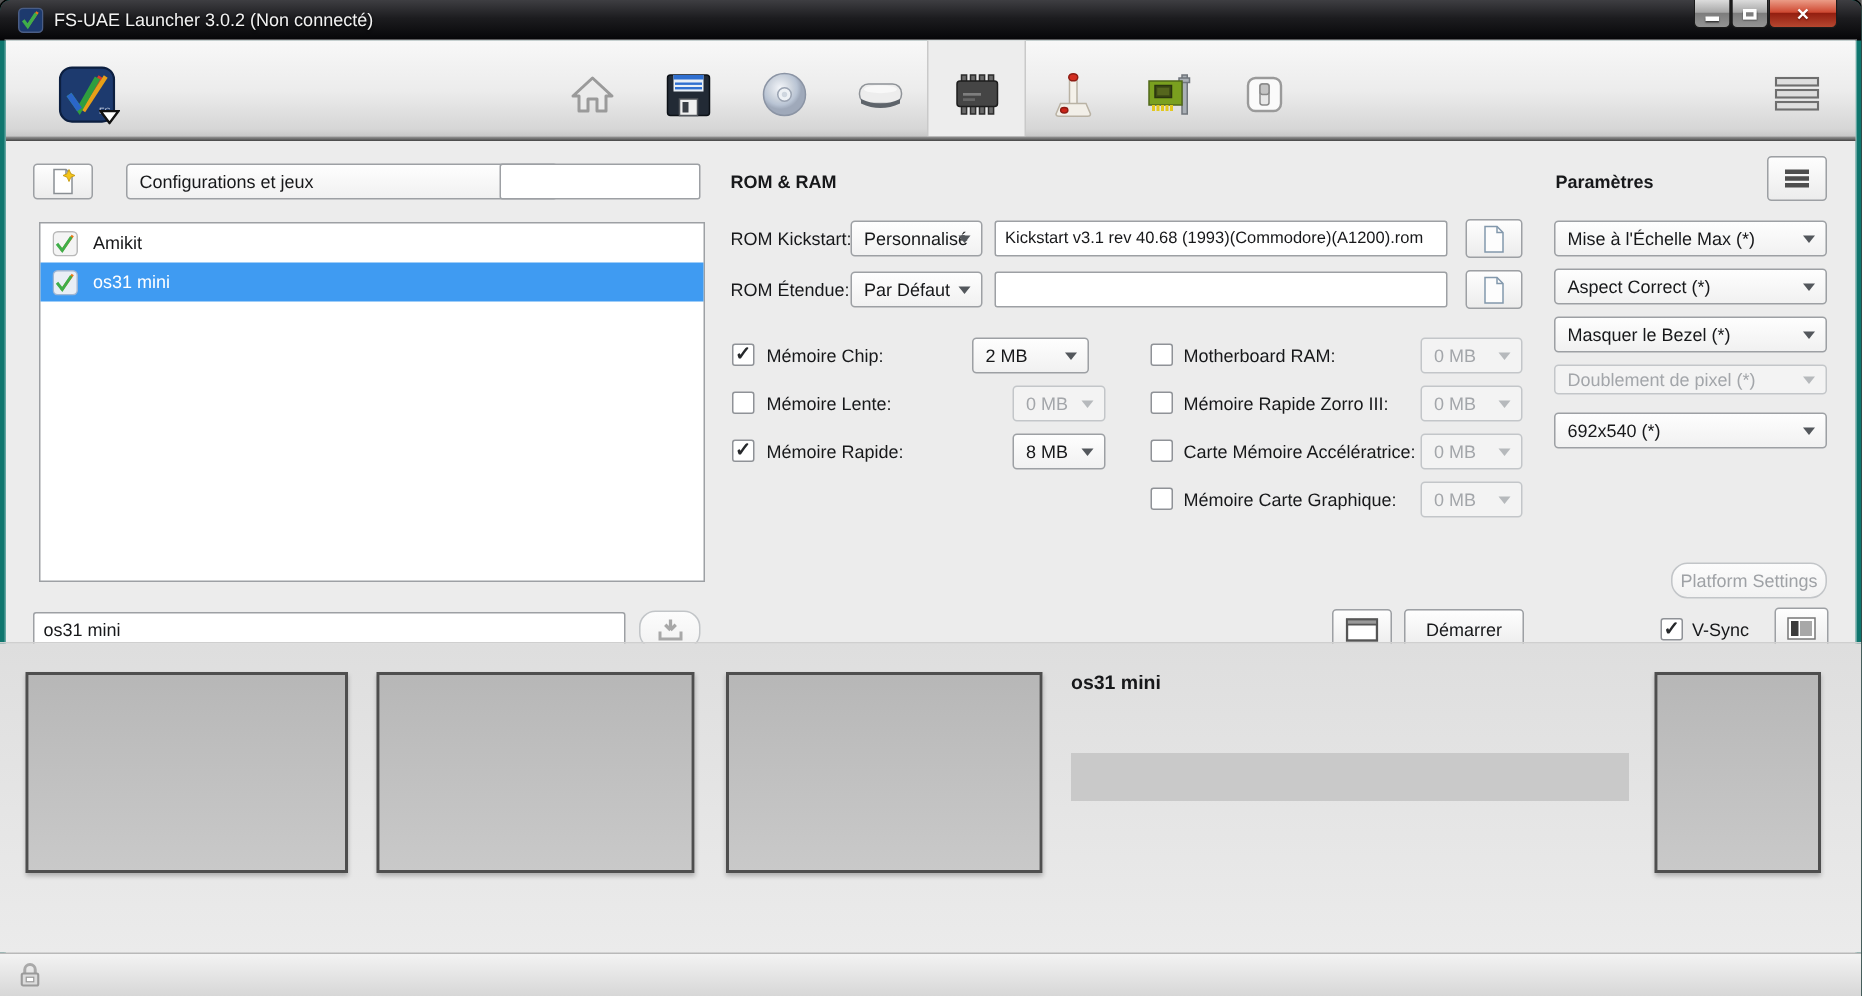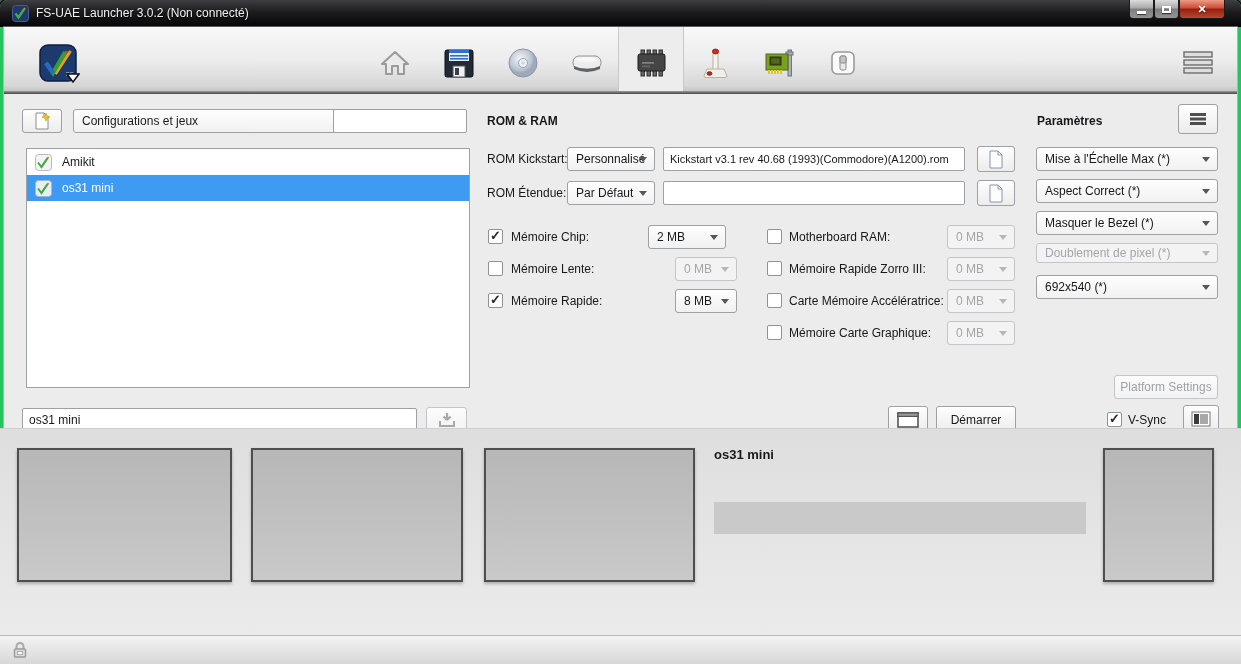--- a/index.html
+++ b/index.html
@@ -1,20 +1,20 @@
 <!DOCTYPE html>
 <html><head>
 <meta charset="utf-8">
 <style>
   * { margin:0; padding:0; box-sizing:border-box; }
   html,body { background:#555; }
   body { font-family:"Liberation Sans", sans-serif; }
   #window {
     position:relative; width:1241px; height:664px;
-    background:#22c55e; border-radius:7px 7px 0 0; overflow:hidden;
+    background:#0f766e; border-radius:7px 7px 0 0; overflow:hidden;
     box-shadow:0 0 0 1px #000;
   }
   
   #titlebar { position:absolute; left:0; top:0; width:100%; height:27px;
     background:linear-gradient(#3e3e42 0%, #1c1c1f 45%, #050507 100%);
     border-radius:6px 6px 0 0; }
   #title-text { position:absolute; left:36px; top:6px; font-size:12px; color:#f2f2f2;
     text-shadow:0 1px 2px #000; }
   .winbtn { position:absolute; top:0; height:19px; border:1px solid #1b1b1b;
     border-top:none; border-radius:0 0 4px 4px;
@@ -42,21 +42,21 @@
     display:flex; align-items:center; padding:0 20px 0 8px; white-space:nowrap; overflow:hidden; }
   .combo .arrow { position:absolute; right:7px; top:50%; margin-top:-2px; width:0; height:0;
     border-left:4px solid transparent; border-right:4px solid transparent; border-top:5px solid #53575c; }
   .combo.disabled { color:#a3a6aa; background:#f3f3f3; border-color:#c3c6c9;align-items:center; }
   .combo.disabled .arrow { border-top-color:#b6b9bc; }
   .tfield { position:absolute; background:#fff; border:1px solid #9da0a4; border-radius:2px;
     font-family:"Liberation Sans",sans-serif; font-size:12px; color:#17181a; padding:0 6px; }
   .btn { position:absolute; background:linear-gradient(#fefefe,#ececec);
     border:1px solid #9da0a4; border-radius:3px; font-family:"Liberation Sans",sans-serif;
     font-size:12px; color:#17181a; display:flex; align-items:center; justify-content:center; }
-  .btn.disabled { color:#9fa2a6; border-color:#c2c5c8; background:linear-gradient(#fcfcfc,#f2f2f2); }
+  .btn.disabled { color:#9fa2a6; border-color:#c2c5c8; background:linear-gradient(#fcfcfc,#f2f2f2);border-radius:11px; }
   .cb { position:absolute; width:15px; height:15px; background:#fff; border:1px solid #8f9297;
     border-radius:2px; display:flex; align-items:center; justify-content:center; }
   .cb i { font-style:normal; font-size:13px; font-weight:bold; color:#26282b; line-height:1; margin-top:-2px; }
   .label { position:absolute; font-size:12px; color:#17181a; white-space:nowrap; }
   .h { font-weight:bold; }
   
   #config-list { position:absolute; left:22px; top:148px; width:444px; height:240px;
     background:#fff; border:1px solid #9da0a4; }
   .list-row { position:relative; height:26px; display:flex; align-items:center; padding-left:8px;
     font-size:12px; color:#17181a; }
@@ -226,21 +226,21 @@
     </div>
     <div id="toolbar-darkline"></div>
 
     <button class="btn" style="left:18px;top:82px;width:40px;height:24px">
       <svg width="20" height="20" viewBox="0 0 20 20">
         <path d="M4 2 H12 L16 6 V18 H4 Z" fill="#fff" stroke="#8a8f94"></path>
         <path d="M12 2 L12 6 H16" fill="none" stroke="#8a8f94"></path>
         <path d="M14 2 L15.2 4.8 L18 6 L15.2 7.2 L14 10 L12.8 7.2 L10 6 L12.8 4.8 Z" fill="#f4c51c" stroke="#c79a0a" stroke-width="0.6"></path>
       </svg>
     </button>
-    <div class="combo" style="left:69px;top:82px;width:288px;height:24px">
+    <div class="combo" style="left:80px;top:82px;width:288px;height:24px">
       <span>Configurations et jeux</span>
       <i class="arrow"></i>
     </div>
     <input class="tfield" style="left: 329px; top: 82px; width: 134px; height: 24px;" value="">
 
     <div id="config-list" style="top:121px">
       <div class="list-row">
         <span class="licon">
           <svg width="17" height="17" viewBox="0 0 17 17">
             <rect x="0.5" y="0.5" width="16" height="16" rx="3" fill="#f4f4f4" stroke="#b9b9b9"></rect>

